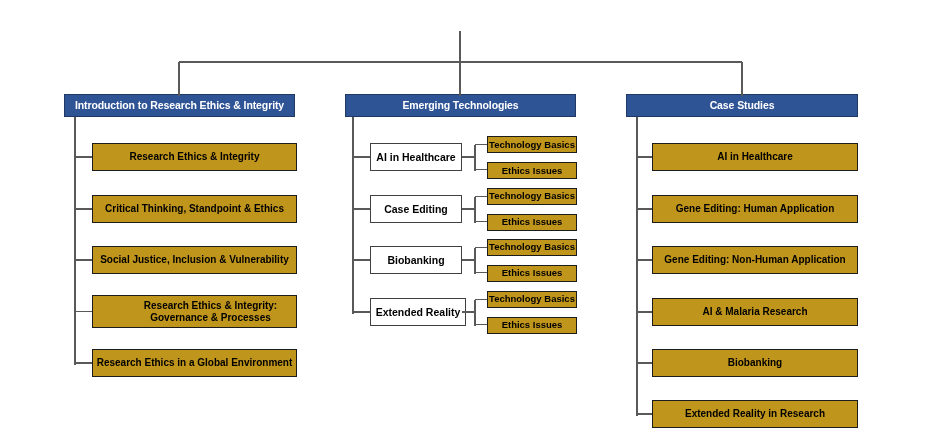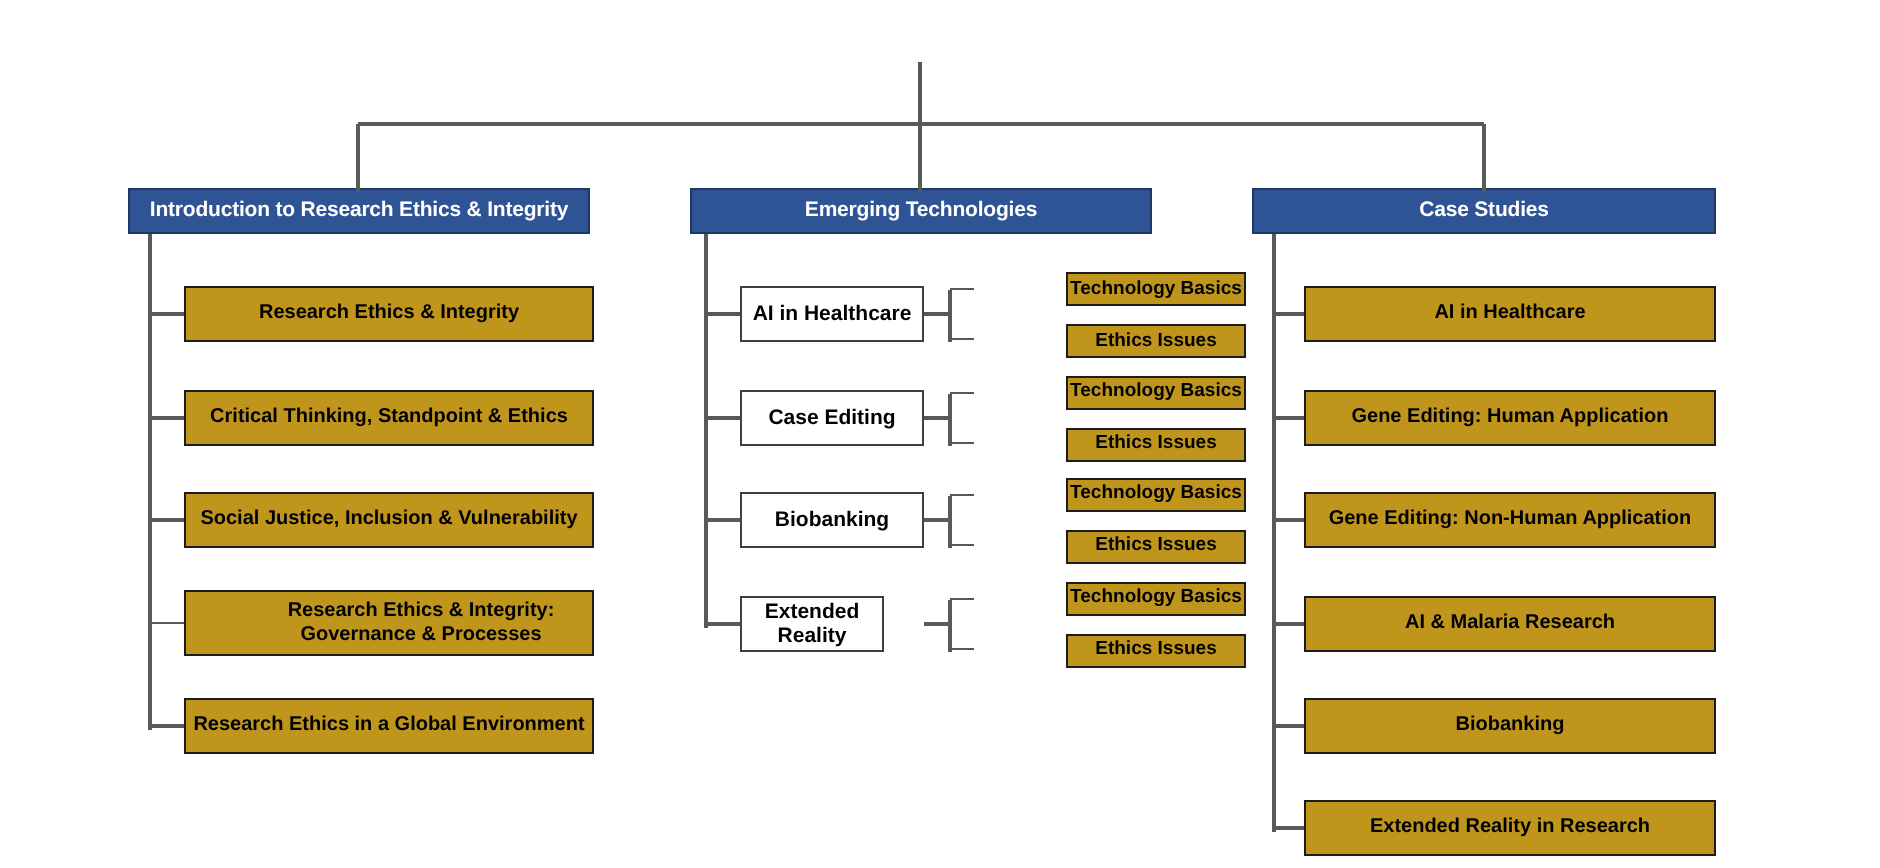--- a/index.html
+++ b/index.html
@@ -10,21 +10,21 @@
     text-align:center;font-weight:bold;box-sizing:border-box;
     white-space:pre-line;line-height:1.18;cursor:default;
   }
   .blue{background:var(--header_bg);border:1.6px solid var(--header_border);color:var(--header_text);}
   .gold{background:var(--gold_bg);border:1.4px solid var(--gold_border);color:var(--node_text);}
   .white{background:var(--white_node_bg);border:1.4px solid var(--white_node_border);color:var(--node_text);}
   .root{font-size:11.5px;}
   .header{font-size:10.5px;letter-spacing:-0.1px;}
   .item{font-size:10px;}
   .mid{font-size:10.5px;}
-  .sub{font-size:9.5px;white-space:nowrap;margin-left:46px;}
+  .sub{font-size:9.5px;white-space:nowrap;}
   .line{position:absolute;background:var(--connector);}
 </style>
 </head>
 <body>
 
 <div class="canvas">
 
 
   <div class="node blue header" style="left:64px;top:94px;width:231px;height:23px;">Introduction to Research Ethics &amp; Integrity</div>
   <div class="node blue header" style="left:345px;top:94px;width:231px;height:23px;">Emerging Technologies</div>
@@ -33,21 +33,21 @@
   <div class="node gold item" style="left:92px;top:143px;width:205px;height:28px;">Research Ethics &amp; Integrity</div>
   <div class="node gold item" style="left:92px;top:195px;width:205px;height:28px;">Critical Thinking, Standpoint &amp; Ethics</div>
   <div class="node gold item" style="left:92px;top:246px;width:205px;height:28px;">Social Justice, Inclusion &amp; Vulnerability</div>
   <div class="node gold item" style="left:92px;top:295px;width:205px;height:33px;padding-left:32px;">Research Ethics &amp; Integrity:
 Governance &amp; Processes</div>
   <div class="node gold item" style="left:92px;top:349px;width:205px;height:28px;">Research Ethics in a Global Environment</div>
 
   <div class="node white mid" style="left:370px;top:143px;width:92px;height:28px;">AI in Healthcare</div>
   <div class="node white mid" style="left:370px;top:195px;width:92px;height:28px;">Case Editing</div>
   <div class="node white mid" style="left:370px;top:246px;width:92px;height:28px;">Biobanking</div>
-  <div class="node white mid" style="left:370px;top:298px;width:72px;height:28px;">Extended Reality</div>
+  <div class="node white mid" style="left:370px;top:298px;width:96px;height:28px;">Extended Reality</div>
 
   <div class="node gold sub" style="left:487px;top:136px;width:90px;height:17px;">Technology Basics</div>
   <div class="node gold sub" style="left:487px;top:162px;width:90px;height:17px;">Ethics Issues</div>
   <div class="node gold sub" style="left:487px;top:187.5px;width:90px;height:17px;">Technology Basics</div>
   <div class="node gold sub" style="left:487px;top:213.5px;width:90px;height:17px;">Ethics Issues</div>
   <div class="node gold sub" style="left:487px;top:238.5px;width:90px;height:17px;">Technology Basics</div>
   <div class="node gold sub" style="left:487px;top:264.5px;width:90px;height:17px;">Ethics Issues</div>
   <div class="node gold sub" style="left:487px;top:290.5px;width:90px;height:17px;">Technology Basics</div>
   <div class="node gold sub" style="left:487px;top:316.5px;width:90px;height:17px;">Ethics Issues</div>
 

